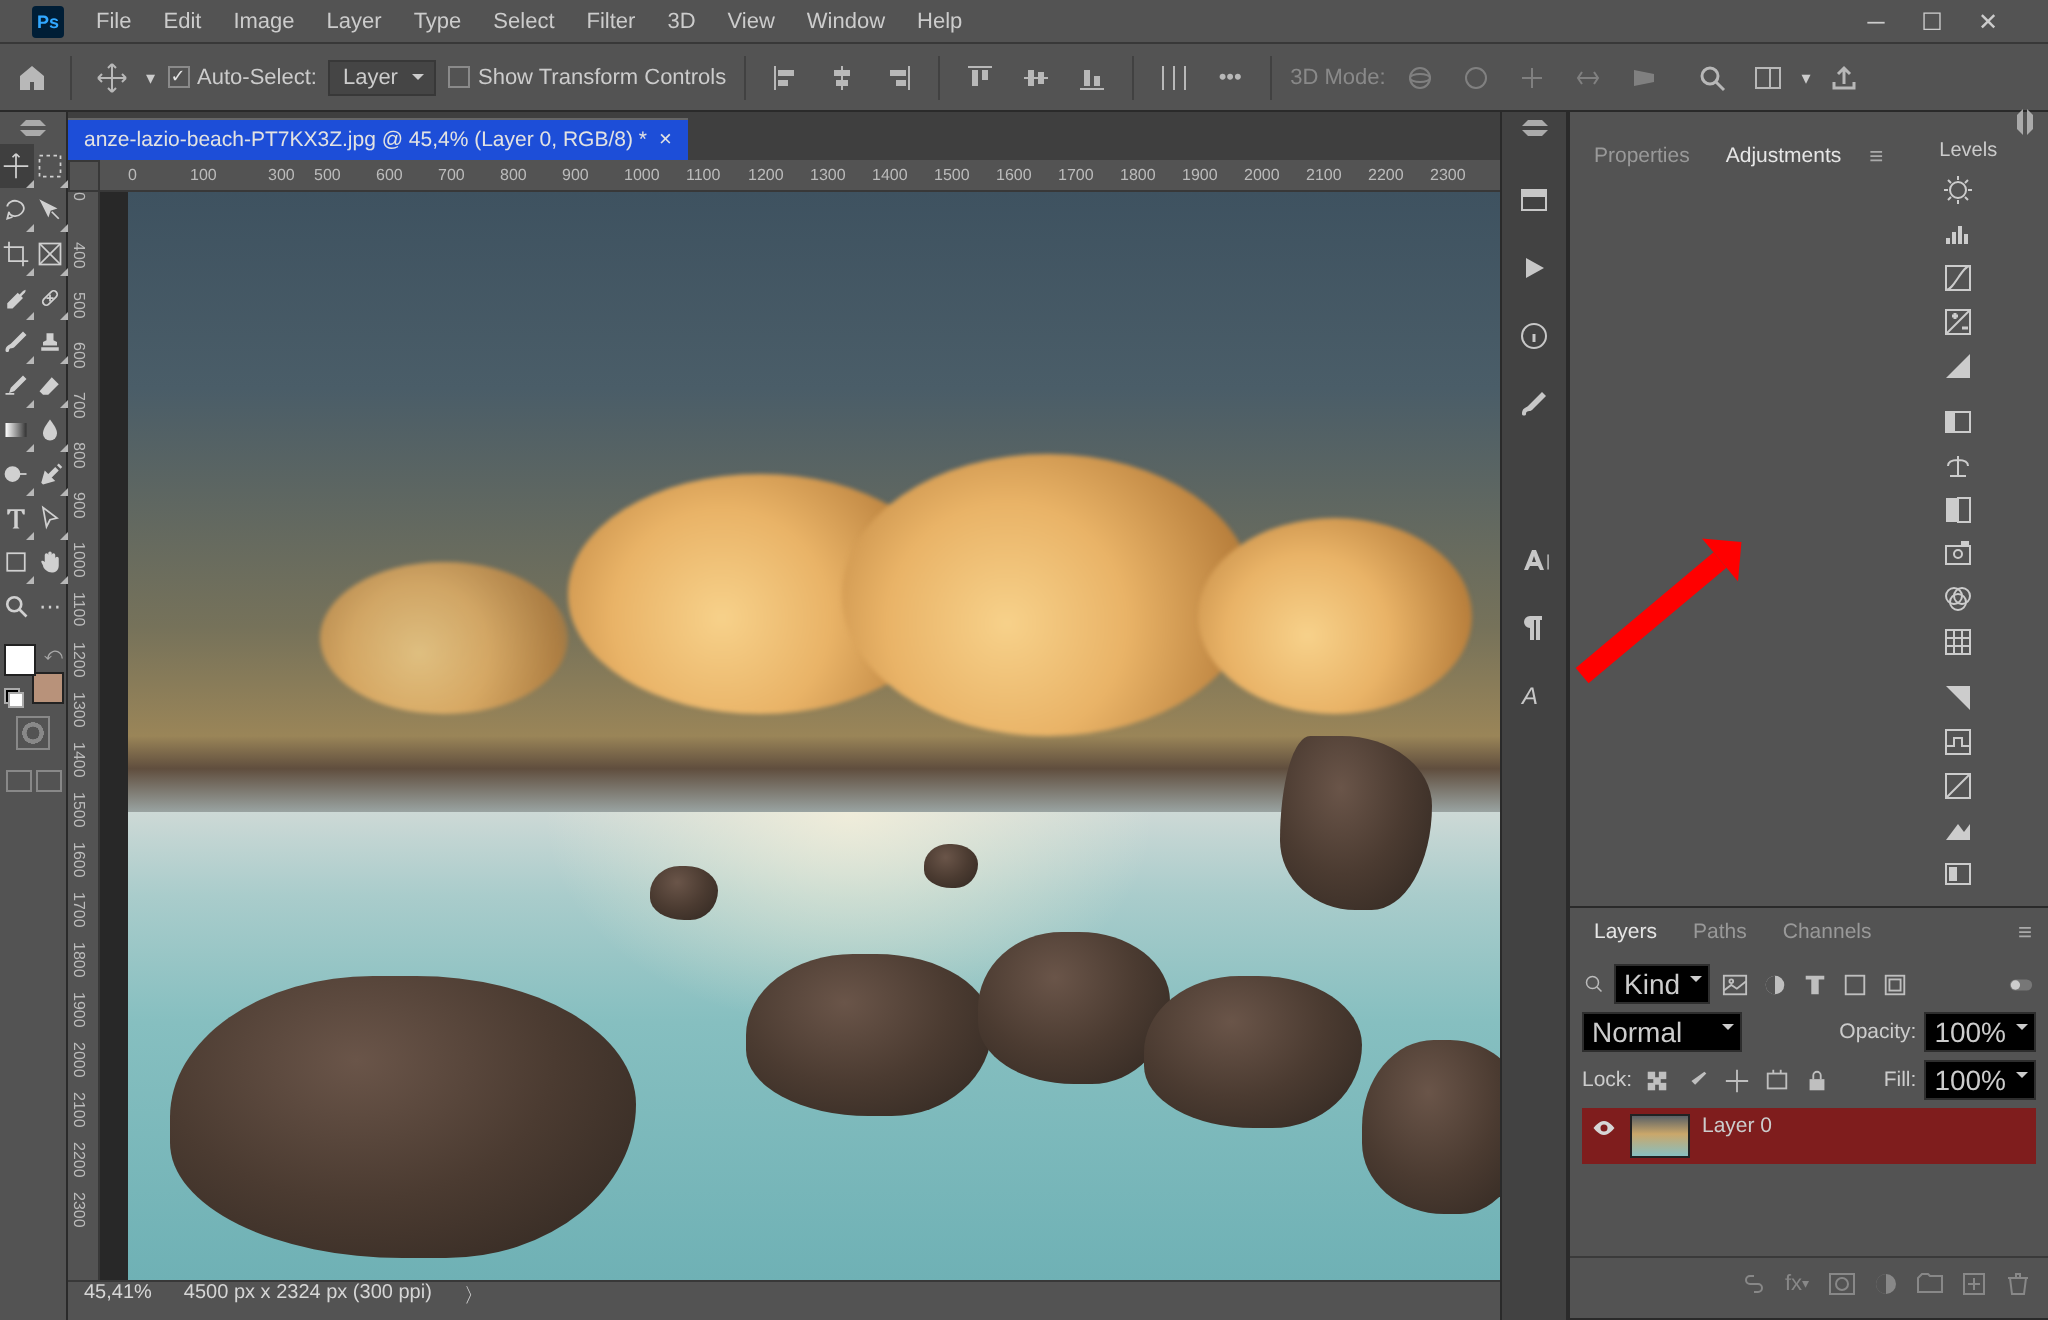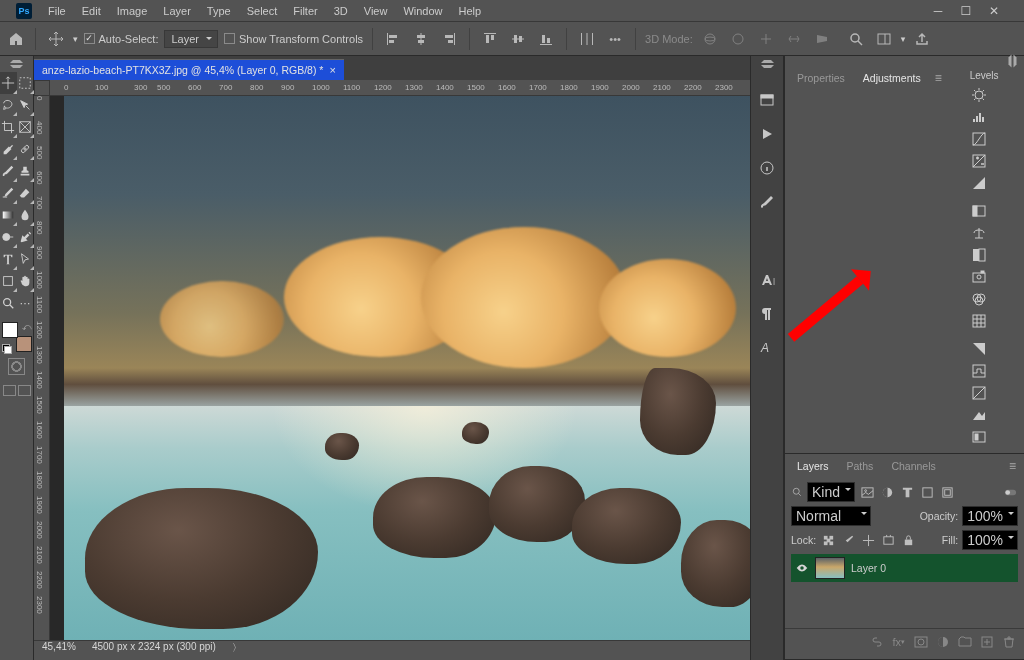--- a/index.html
+++ b/index.html
@@ -85,21 +85,21 @@
 .adjgrid{display:flex;flex-wrap:wrap;gap:6px 8px;max-width:180px}
 .ai{width:18px;height:16px;display:flex;align-items:center;justify-content:center;color:#ccc}
 .ai svg{width:16px;height:16px}
 .adjflex{flex:1}
 .layersbody{padding:4px 6px;font-size:10.5px}
 .lrow{display:flex;align-items:center;gap:4px;margin-bottom:4px}
 .ldd{background:#000000;border:1px solid #2e2e2e;padding:1px 14px 1px 4px;position:relative;font-size:14px}
 .ldd::after{content:"";position:absolute;right:3px;top:5px;border:3px solid transparent;border-top-color:#ccc}
 .lic{width:16px;height:14px;display:flex;align-items:center;justify-content:center;color:#bfbfbf}
 .lic svg{width:13px;height:13px}
-.layer{display:flex;align-items:center;background:#14532d;padding:3px 4px;gap:6px;margin-top:4px}
+.layer{display:flex;align-items:flex-start;background:#7f1d1d;padding:3px 4px;gap:6px;margin-top:4px}
 .eye{width:14px;height:14px}
 .thumb{width:30px;height:22px;border:1px solid #222;background:linear-gradient(180deg,#5a6166 0%,#caa76a 45%,#88bfc0 100%)}
 .lfoot{margin-top:auto;display:flex;gap:7px;padding:6px 8px;justify-content:flex-end;border-top:1px solid #3a3a3a;color:#888}
 .lfoot .fi{width:15px;height:14px;display:flex;align-items:center;justify-content:center}
 .lfoot svg{width:14px;height:14px}
 .arrow{position:absolute;left:770px;top:275px;width:90px;height:10px;background:#f00;transform:rotate(-40deg);transform-origin:right center}
 .arrow::after{content:"";position:absolute;right:-14px;top:-9px;border:14px solid transparent;border-left-color:#f00;border-right:none}
 .disabled{opacity:.45}
 </style>
 </head>

